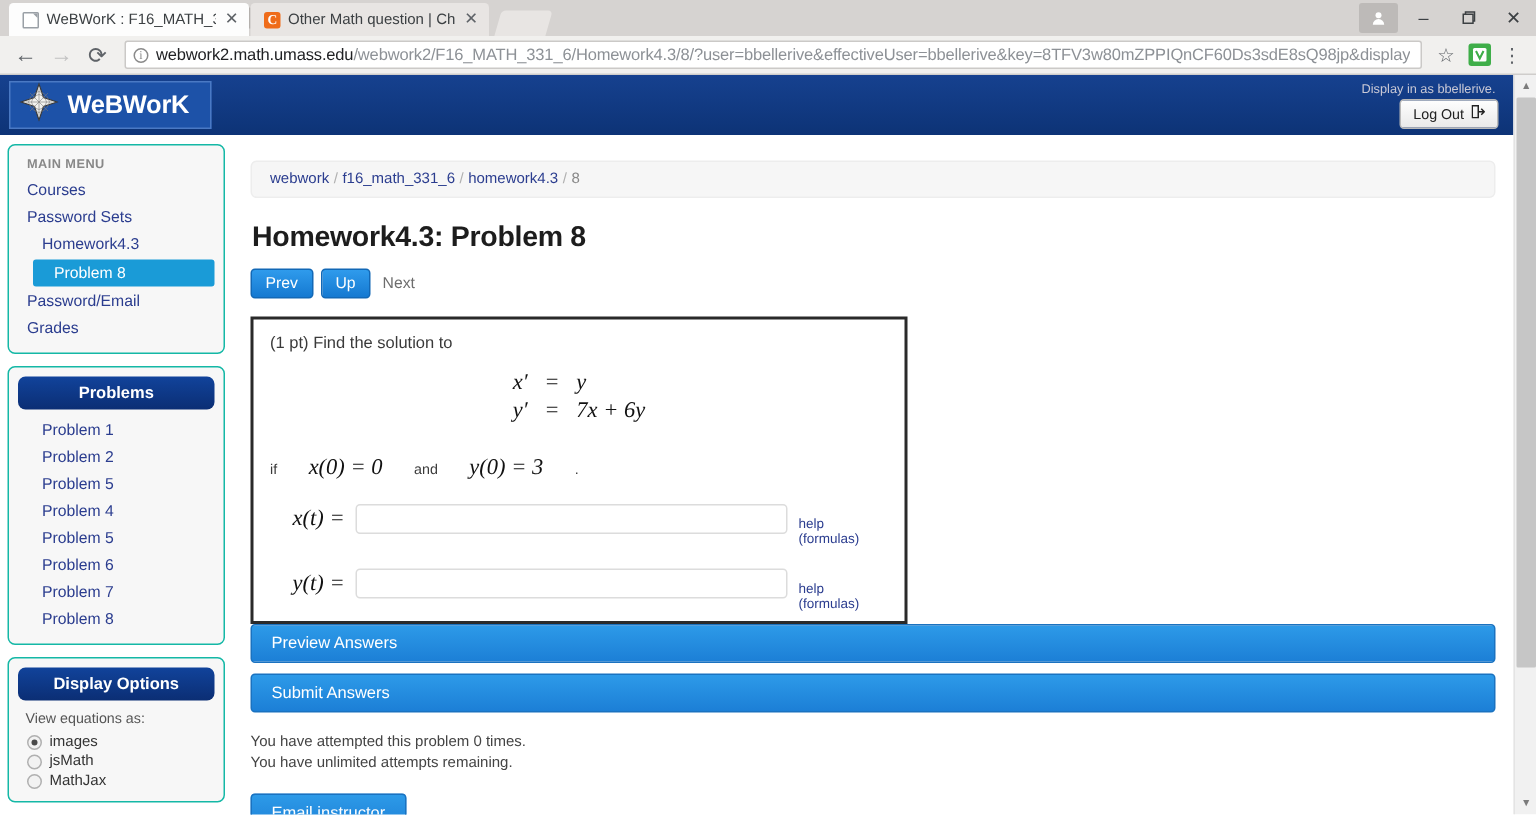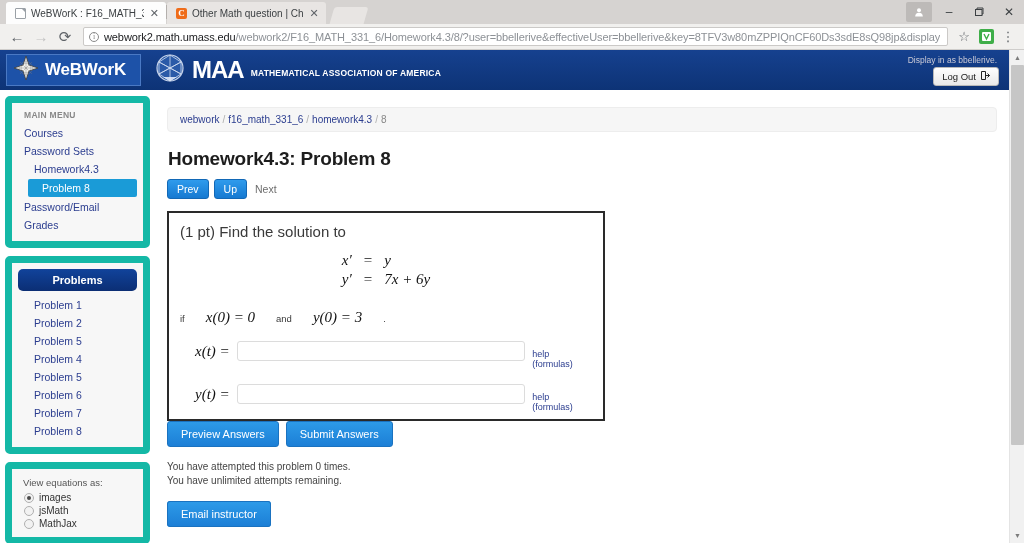--- a/index.html
+++ b/index.html
@@ -234,21 +234,21 @@
 
   
   .sidebar {
     width: 155px;
     flex: 0 0 155px;
     padding: 6px 5px 0 5px;
     background: #ffffff;
   }
   .panel {
     background: #f7f7f7;
-    border: 7px solid #14b8a6;
+    border: 1px solid #14b8a6;
     border-radius: 5px;
     padding: 6px 0 7px 0;
     margin-bottom: 8px;
   }
   .panel-heading {
     color: #888888;
     font-size: 8.5px;
     font-weight: bold;
     letter-spacing: 0.3px;
     padding: 1px 0 4px 12px;
@@ -346,21 +346,21 @@
   }
   .pager-next { font-size: 10.5px; color: #6d6d6d; padding-left: 3px; }
 
   
   .problem-box {
     border: 2px solid #2a2a2a;
     width: 438px;
     padding: 10px 11px 0 11px;
     background: #ffffff;
   }
-  .prob-intro { font-size: 15px; color: #3a3a3a; }
+  .prob-intro { font-size: 11px; color: #3a3a3a; }
   .sys {
     margin: 11px 0 0 0;
     display: flex; justify-content: center;
   }
   .sys table { border-collapse: collapse; }
   .sys td {
     font-family: "Liberation Serif", serif;
     font-size: 15px;
     padding: 1px 6px;
     color: #111;
@@ -397,21 +397,21 @@
     color: #222;
   }
   .help-link { font-size: 9px; color: #2b3d8f; text-decoration: none; cursor: pointer; margin-top: 16px; }
 
   .note {
     font-size: 9.5px; color: #222;
     margin: 5px 0 10px 1px;
   }
   .note b { font-weight: bold; }
   .note i { font-style: italic; }
-  .action-row { display: flex; gap: 7px; margin-bottom: 13px; }
+  .action-row { display: flex; gap: 7px; margin-bottom: 13px; flex-direction: column; }
   .attempt-line { font-size: 10px; color: #444; line-height: 14px; }
   .email-row { margin-top: 16px; }
 
   
   .scrollbar {
     position: absolute;
     top: 0; right: 0;
     width: 15px; height: 493px;
     background: #f1f1f1;
     border-left: 1px solid #e4e4e4;
@@ -501,35 +501,20 @@
               <g stroke="#7a7a7a" stroke-width="0.4" fill="none">
                 <path d="M13 4 L13 22 M4 13 L22 13 M7 7 L19 19 M19 7 L7 19"></path>
                 <path d="M13 8 C16 9 17 10 18 13 C17 16 16 17 13 18 C10 17 9 16 8 13 C9 10 10 9 13 8 Z"></path>
                 <path d="M13 6 C17.5 7.5 18.5 9 20 13 C18.5 17 17.5 18.5 13 20 C8.5 18.5 7.5 17 6 13 C7.5 9 8.5 7.5 13 6 Z"></path>
               </g>
             </svg>
           </span>
           <span class="ww-logo-text">WeBWorK</span>
         </div>
 
-        <div class="maa-block">
-          <span>
-            <svg width="30" height="30" viewBox="0 0 30 30" aria-hidden="true">
-              <circle cx="15" cy="15" r="13" fill="#2a5aa8" stroke="#c8d4ea" stroke-width="1.2"></circle>
-              <g stroke="#cfdcf0" stroke-width="0.8" fill="none">
-                <path d="M15 2 L26 9 L26 21 L15 28 L4 21 L4 9 Z"></path>
-                <path d="M15 2 L15 15 M4 9 L15 15 M26 9 L15 15 M4 21 L15 15 M26 21 L15 15 M15 28 L15 15"></path>
-                <path d="M4 9 L26 21 M26 9 L4 21"></path>
-              </g>
-              <path d="M8 24 L15 28 L22 24 Z" fill="#e8eefb" opacity="0.85"></path>
-            </svg>
-          </span>
-          <span class="maa-text">MAA</span>
-          <span class="maa-sub">MATHEMATICAL ASSOCIATION OF AMERICA</span>
-        </div>
 
         <div class="login-area">
           <span class="login-text">Display in as bbellerive.</span>
           <span class="logout-btn">
             <span>Log Out</span>
             <span>
               <svg width="9" height="9" viewBox="0 0 9 9" aria-hidden="true">
                 <path d="M0.5 0.5 L4.5 0.5 L4.5 8.5 L0.5 8.5 Z" fill="none" stroke="#222" stroke-width="1"></path>
                 <path d="M4.5 4.5 L8.5 4.5 M6.5 2.5 L8.5 4.5 L6.5 6.5" fill="none" stroke="#222" stroke-width="1"></path>
               </svg>
@@ -558,20 +543,21 @@
             <a class="nav-link lvl2">Problem 2</a>
             <a class="nav-link lvl2">Problem 5</a>
             <a class="nav-link lvl2">Problem 4</a>
             <a class="nav-link lvl2">Problem 5</a>
             <a class="nav-link lvl2">Problem 6</a>
             <a class="nav-link lvl2">Problem 7</a>
             <a class="nav-link lvl2">Problem 8</a>
           </div>
 
           <div class="panel">
+            <div class="panel-title-btn">Display Options</div>
             <div class="radio-label">View equations as:</div>
             <div class="radio-row">
               <span class="radio checked"></span>
               <span>images</span>
             </div>
             <div class="radio-row">
               <span class="radio"></span>
               <span>jsMath</span>
             </div>
             <div class="radio-row">

